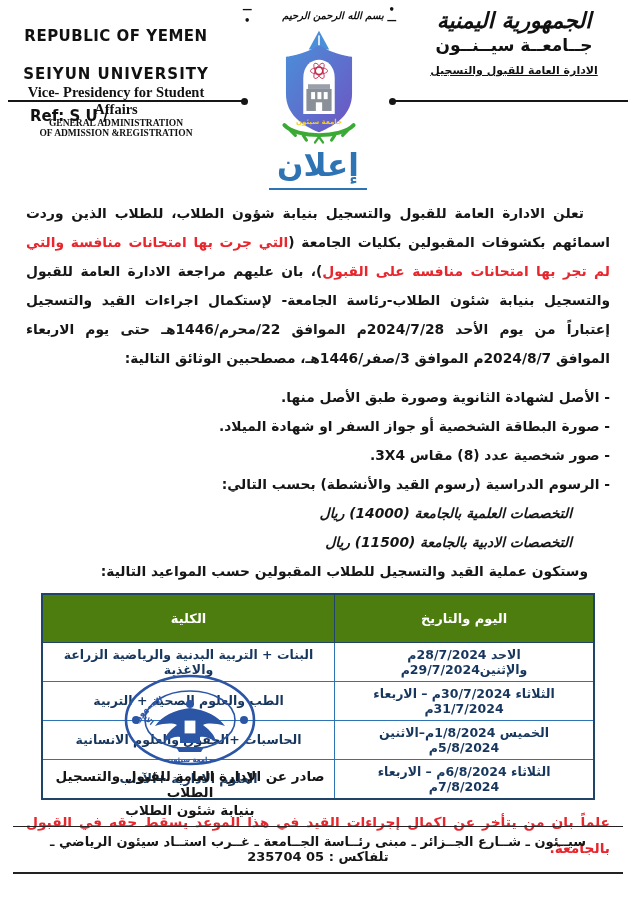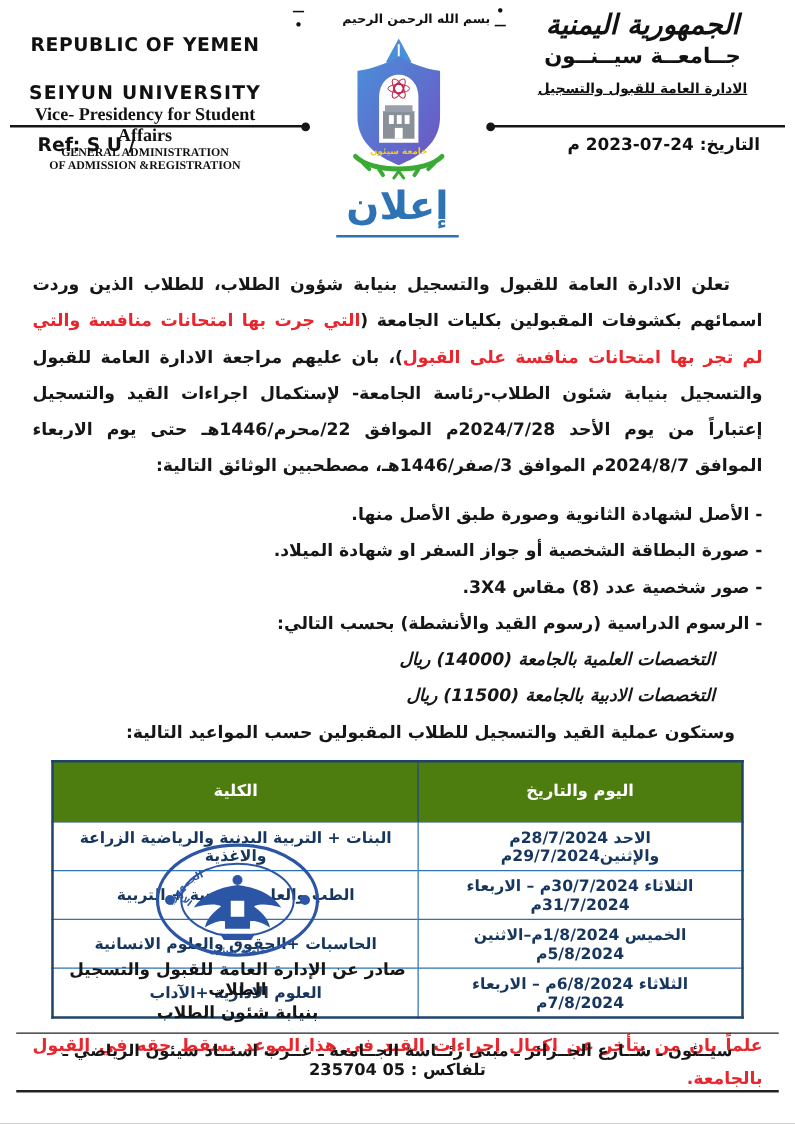--- a/index.html
+++ b/index.html
@@ -16,41 +16,41 @@
 
   .hdr-en { position:absolute; top:27px; left:10px; width:212px; text-align:center; z-index:2; }
   .hdr-en .l1 { font-size:15px; font-weight:bold; letter-spacing:.5px; }
   .hdr-en .l2 { font-size:15px; font-weight:bold; letter-spacing:1px; margin-top:20px; }
   .hdr-en .l3 { font-family:"Liberation Serif", serif; font-size:14.5px; font-weight:bold; margin-top:1px; }
   .hdr-en .l4, .hdr-en .l5 { font-family:"Liberation Serif", serif; font-size:9.5px; font-weight:bold; }
 
   .hdr-logo { position:absolute; top:4px; left:247px; width:144px; text-align:center; background:#fff; z-index:2; }
   .bismillah-row { display:flex; align-items:center; justify-content:center; gap:3px; font-size:9px; font-weight:bold; }
   .bismillah-row .tick { font-size:10px; letter-spacing:-1px; }
-  .bismillah-txt { font-size:10px; font-weight:bold; white-space:nowrap;margin-left:28px; }
+  .bismillah-txt { font-size:10px; font-weight:bold; font-style:italic; white-space:nowrap;margin-left:28px; }
 
   .hdr-ar { position:absolute; top:8px; right:8px; width:228px; text-align:center; direction:rtl; z-index:2; }
   .hdr-ar .country { font-size:22px; font-weight:bold; font-style:italic; }
   .hdr-ar .univ { font-size:17px; font-weight:bold; margin-top:2px; }
   .hdr-ar .vice { font-size:12.5px; font-weight:bold; margin-top:1px; }
   .hdr-ar .admin { font-size:11px; font-weight:bold; margin-top:9px; text-decoration:underline; }
 
   .ref-line { position:absolute; top:107px; left:30px; font-size:15px; font-weight:bold; z-index:2; }
   .date-line { position:absolute; top:108px; right:28px; direction:rtl; font-size:13.5px; font-weight:bold; z-index:2; }
   .date-line .ltr { direction:ltr; unicode-bidi:embed; }
 
   
   .title-wrap { position:absolute; top:147px; left:0; width:100%; text-align:center; }
   .title-txt {
     display:inline-block; font-size:31px; font-weight:bold; color:#2e74b5;
     border-bottom:2.5px solid #2e74b5; padding:0 8px 5px;
   }
 
   
-  .content { position:absolute; top:214px; left:26px; right:26px; direction:rtl; }
+  .content { position:absolute; top:199px; left:26px; right:26px; direction:rtl; }
   .para { text-align:justify; font-size:13.8px; font-weight:bold; line-height:2.1; text-indent:26px; color:#161616; }
   .red { color:#e8262d; }
   .doc-list { margin-top:10px; font-size:13.8px; font-weight:bold; line-height:2.1; color:#161616; }
   .doc-list div { text-align:right; }
   .fee-line { font-size:13.8px; font-weight:bold; line-height:2.1; padding-right:38px; color:#161616;font-style:italic; }
   .sched-intro { font-size:13.8px; font-weight:bold; line-height:2.1; text-indent:22px; color:#161616; }
 
   
   table.sched { width:calc(100% - 30px); margin:7px 15px 0; border-collapse:collapse; border:2.5px solid #1f4467; }
   table.sched th {
@@ -136,25 +136,20 @@
     </svg>
   </div>
 
   <div class="hdr-ar">
     <div class="country">الجمهورية اليمنية</div>
     <div class="univ">جــامعــة سيــنــون</div>
     <div class="admin">الادارة العامة للقبول والتسجيل</div>
   </div>
 
   <div class="ref-line">Ref: S U /</div>
-  <div class="date-line">
-    <span>التاريخ:</span>
-    <span class="ltr">2023-07-24</span>
-    <span>م</span>
-  </div>
 
   <div class="title-wrap">
     <span class="title-txt">إعلان</span>
   </div>
 
   <div class="content">
     <p class="para"><span>تعلن الادارة العامة للقبول والتسجيل بنيابة شؤون الطلاب، للطلاب الذين وردت اسمائهم بكشوفات المقبولين بكليات الجامعة (</span><span class="red">التي جرت بها امتحانات منافسة والتي لم تجر بها امتحانات منافسة على القبول</span><span>)، بان عليهم مراجعة الادارة العامة للقبول والتسجيل بنيابة شئون الطلاب-رئاسة الجامعة- لإستكمال اجراءات القيد والتسجيل إعتباراً من يوم الأحد 2024/7/28م الموافق 22/محرم/1446هـ حتى يوم الاربعاء الموافق 2024/8/7م الموافق 3/صفر/1446هـ، مصطحبين الوثائق التالية:</span></p>
 
     <div class="doc-list">
       <div>- الأصل لشهادة الثانوية وصورة طبق الأصل منها.</div>

